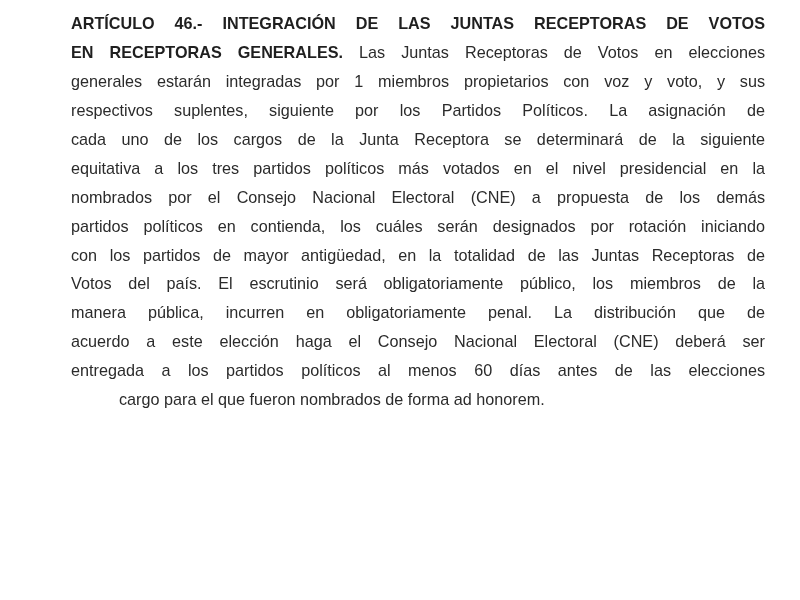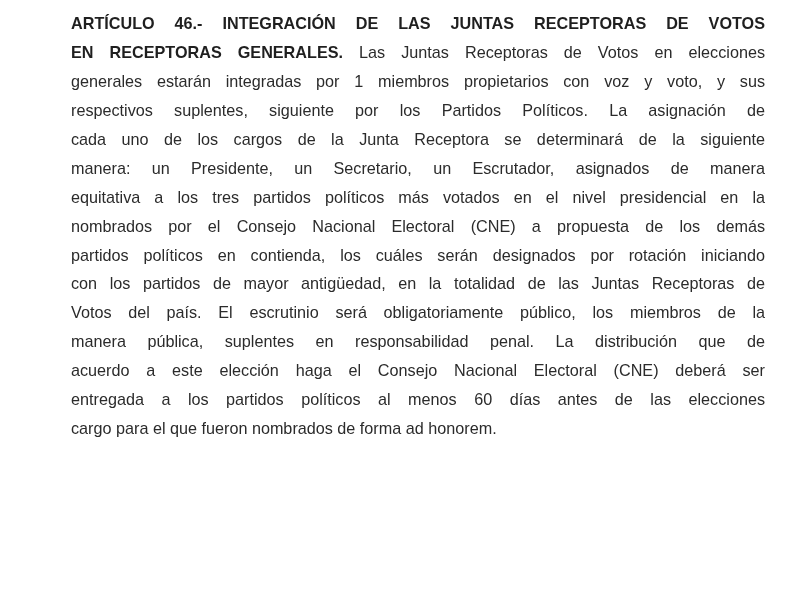--- a/index.html
+++ b/index.html
@@ -14,35 +14,34 @@
     color: #2b2b2b;
   }
   .line {
     display: block;
     height: 28.95px;
     line-height: 28.95px;
     white-space: nowrap;
     text-align: justify;
     text-align-last: justify;
   }
-  .line.last { text-align-last: left; }
+  .line.last { text-align-last: left; margin-left: 48px; }
   .b { font-weight: bold; color: #1f1f1f; }
 </style>
 </head>
 <body>
 
 <div class="page">
   <span class="line"><span class="b">ARTÍCULO 46.- INTEGRACIÓN DE LAS JUNTAS RECEPTORAS DE VOTOS</span></span>
   <span class="line"><span class="b">EN RECEPTORAS GENERALES.</span><span> Las Juntas Receptoras de Votos en elecciones</span></span>
   <span class="line">generales estarán integradas por 1 miembros propietarios con voz y voto, y sus</span>
   <span class="line">respectivos suplentes, siguiente por los Partidos Políticos. La asignación de</span>
   <span class="line">cada uno de los cargos de la Junta Receptora se determinará de la siguiente</span>
-  <span class="line">manera: un Presidente, un Secretario, un Escrutador, asignados de manera</span>
   <span class="line">equitativa a los tres partidos políticos más votados en el nivel presidencial en la</span>
   <span class="line">nombrados por el Consejo Nacional Electoral (CNE) a propuesta de los demás</span>
   <span class="line">partidos políticos en contienda, los cuáles serán designados por rotación iniciando</span>
   <span class="line">con los partidos de mayor antigüedad, en la totalidad de las Juntas Receptoras de</span>
   <span class="line">Votos del país. El escrutinio será obligatoriamente público, los miembros de la</span>
-  <span class="line">manera pública, suplentes en responsabilidad penal. La distribución que de</span>
+  <span class="line">manera pública, incurren en obligatoriamente penal. La distribución que de</span>
   <span class="line">acuerdo a este elección haga el Consejo Nacional Electoral (CNE) deberá ser</span>
   <span class="line">entregada a los partidos políticos al menos 60 días antes de las elecciones</span>
   <span class="line last">cargo para el que fueron nombrados de forma ad honorem.</span>
 </div>
 
 </body></html>

